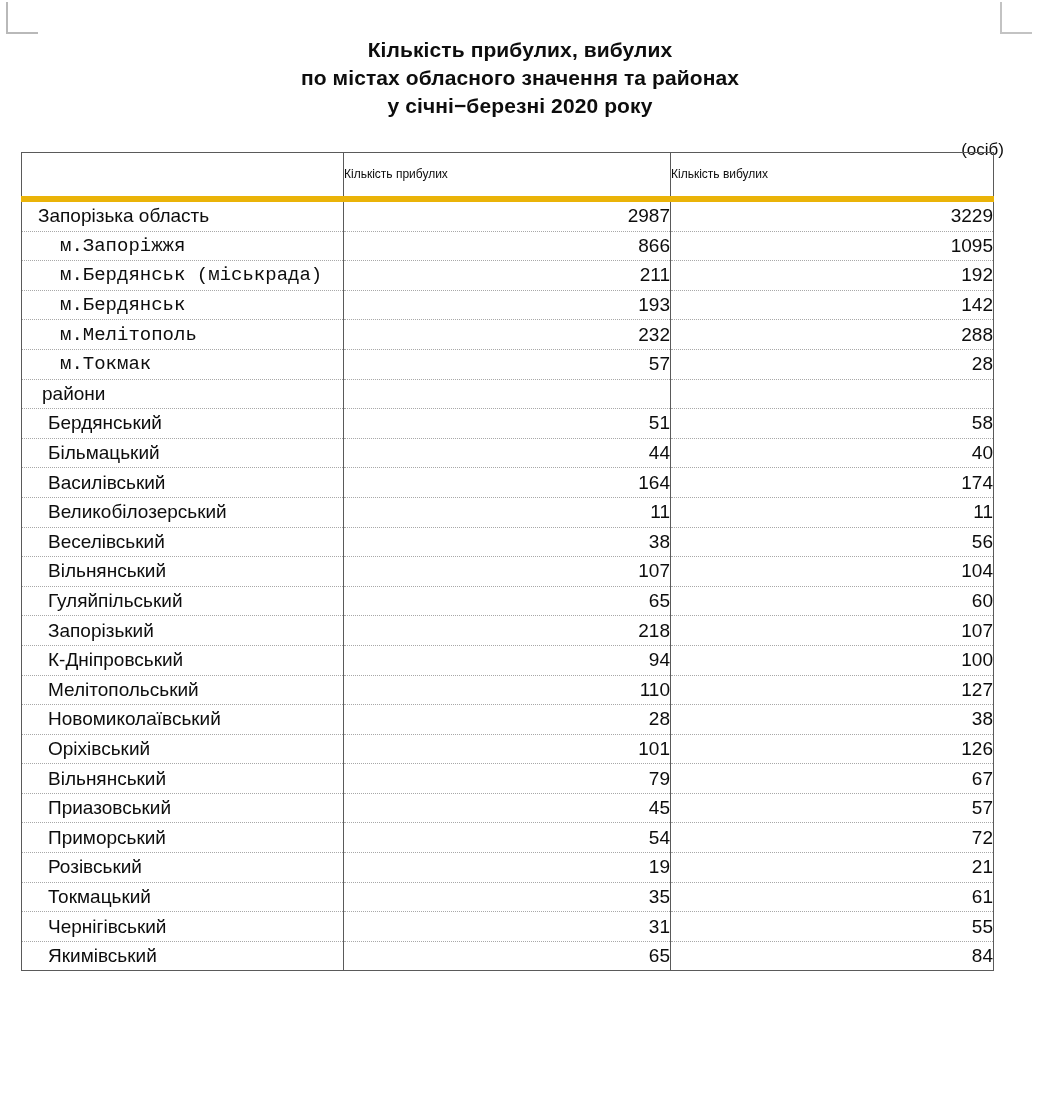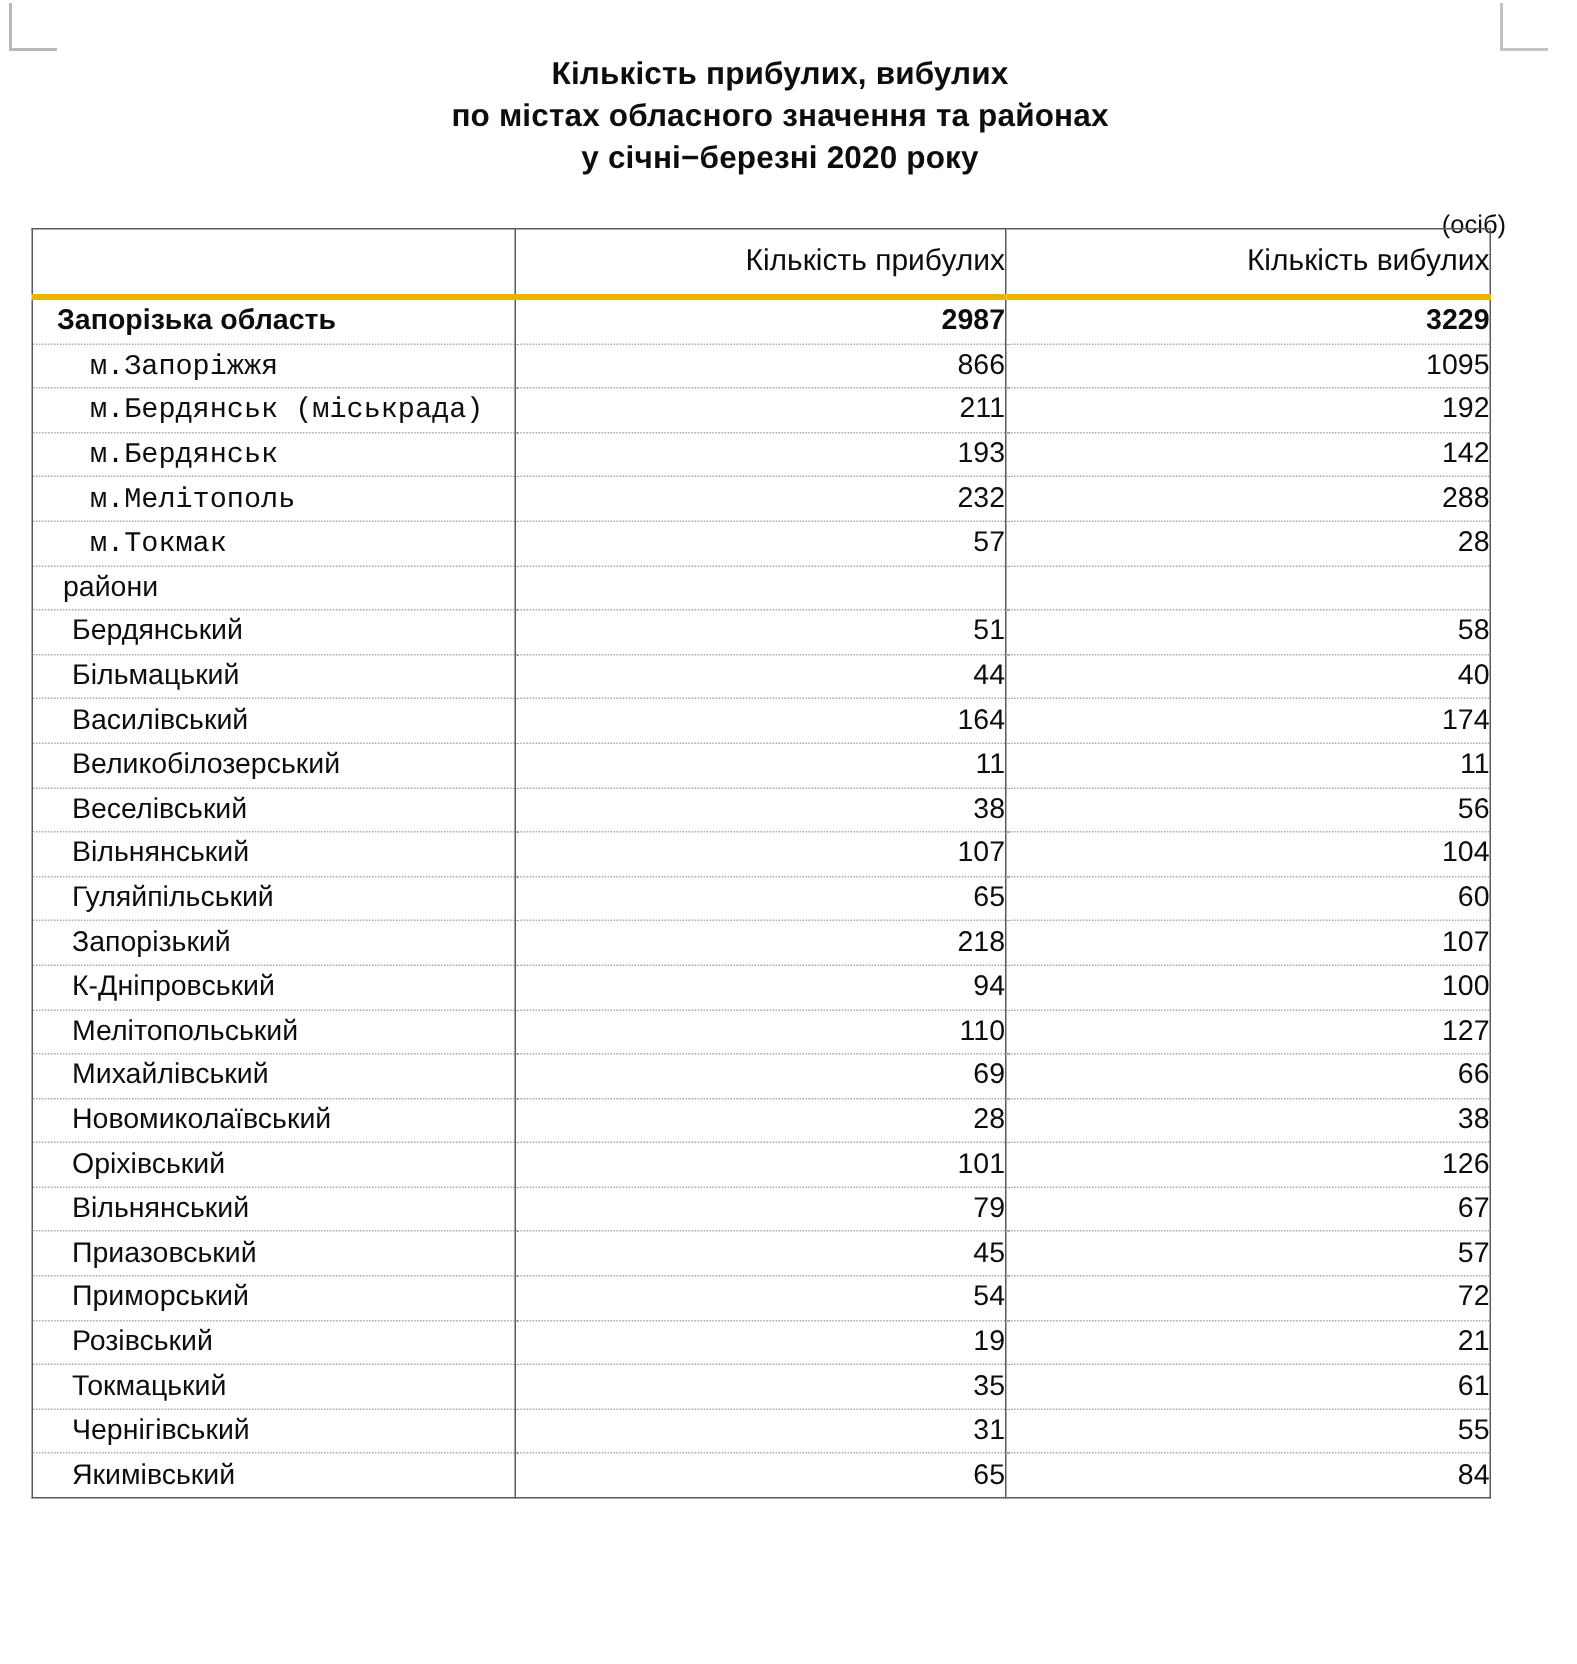--- a/index.html
+++ b/index.html
@@ -72,22 +72,22 @@
     border-collapse: collapse;
     table-layout: fixed;
     font-size: 19px;
   }
   table.report col.c-name  { width: 322px; }
   table.report col.c-val1  { width: 327px; }
   table.report col.c-val2  { width: 323px; }
 
   table.report thead th {
     font-weight: normal;
-    font-size: 20px;
-    text-align: right;
+    font-size: 12px;
+    text-align: left;
     padding: 6px 0 7px;
     border: 1px solid #5a5a5a;
     vertical-align: middle;
     height: 30px;
   }
   table.report thead th.blank-head {
     border-right: 1px solid #5a5a5a;
   }
 
   table.report tbody td {
@@ -104,22 +104,22 @@
   }
   td.name {
     text-align: left;
     padding-left: 18px;
   }
   td.value {
     text-align: right;
     padding-right: 5px;
   }
   tr.total td {
-    font-weight: bold;
-    border-top: 4px solid #eab308;
+    font-weight: normal;
+    border-top: 6px solid #eab308;
   }
   tr.total td.name { padding-left: 16px; }
   tr.city   td.name { padding-left: 38px; font-family: Liberation Mono, monospace; }
   tr.group  td.name { padding-left: 20px; }
   tr.district td.name { padding-left: 26px; }
 </style>
 </head>
 <body>
 
 <div class="crop-mark tl"></div>
@@ -227,25 +227,20 @@
           <td class="name">К-Дніпровський</td>
           <td class="value">94</td>
           <td class="value">100</td>
         </tr>
         <tr class="district">
           <td class="name">Мелітопольський</td>
           <td class="value">110</td>
           <td class="value">127</td>
         </tr>
         <tr class="district">
-          <td class="name">Михайлівський</td>
-          <td class="value">69</td>
-          <td class="value">66</td>
-        </tr>
-        <tr class="district">
           <td class="name">Новомиколаївський</td>
           <td class="value">28</td>
           <td class="value">38</td>
         </tr>
         <tr class="district">
           <td class="name">Оріхівський</td>
           <td class="value">101</td>
           <td class="value">126</td>
         </tr>
         <tr class="district">

